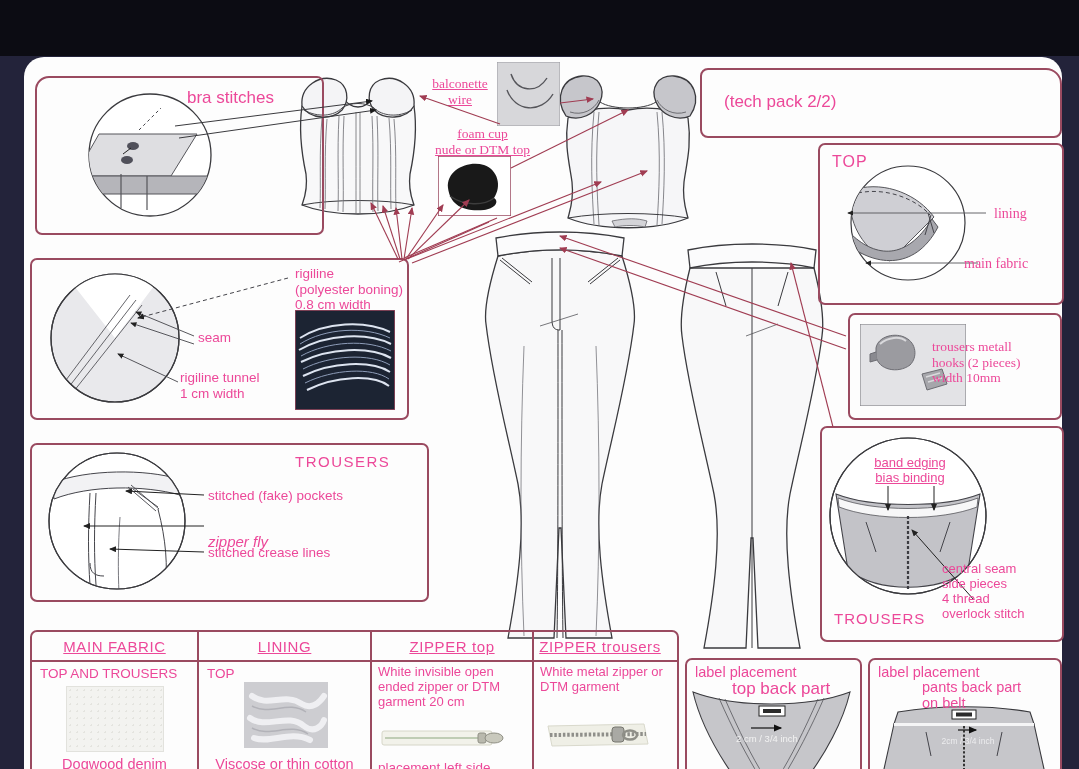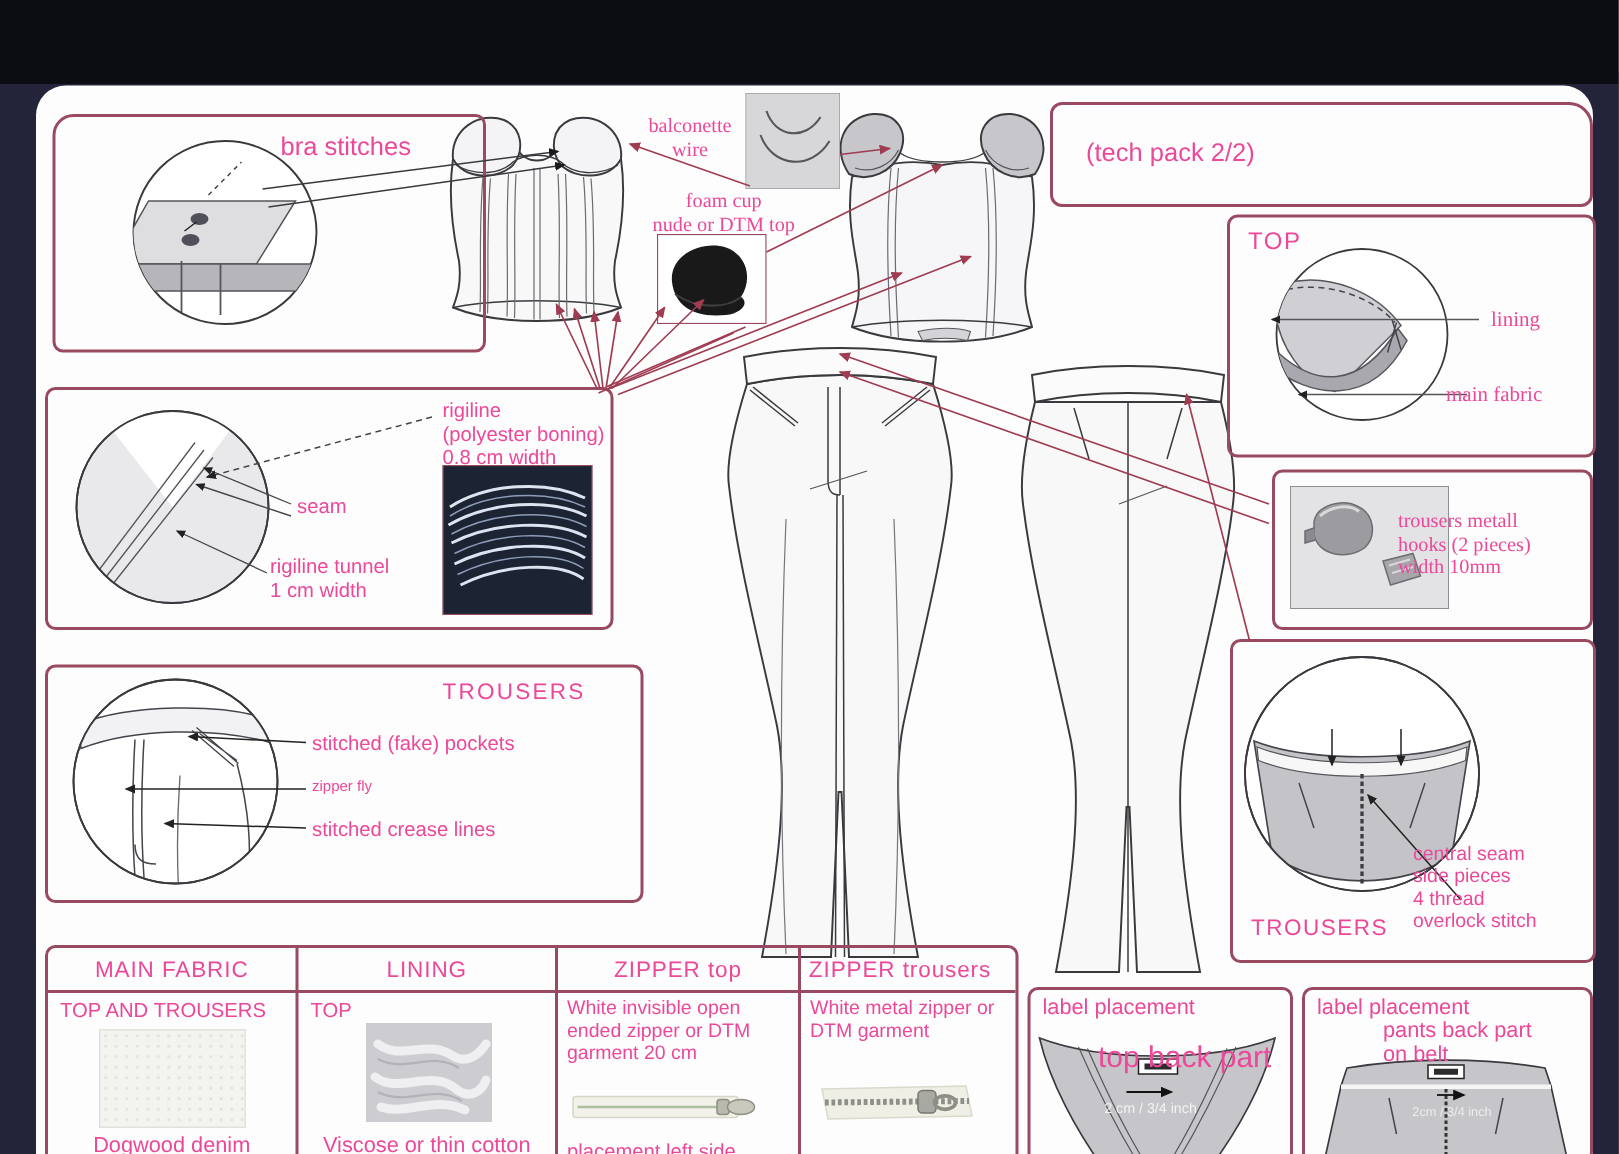--- a/index.html
+++ b/index.html
@@ -7,21 +7,21 @@
          font-family:"Liberation Sans",sans-serif;color:#ec4899;margin-top:48px;}
   .topbar,.botbar{position:absolute;left:0;width:1079px;background:#0c0c13;}
   .topbar{top:0;height:8px;}
   .botbar{top:748px;height:21px;}
   .page{position:absolute;left:24px;top:9px;width:1038px;height:739px;background:#fdfdfd;border-radius:20px;}
   .panel{position:absolute;border:2px solid #9a4a60;border-radius:7px;}
   .sans{font-family:"Liberation Sans",sans-serif;}
   .serif{font-family:"Liberation Serif","DejaVu Serif",serif;}
   .lbl{position:absolute;line-height:1.15;}
   .rt{}
-  .ctr{text-align:center;}
+  .ctr{text-align:center;text-decoration:underline;}
   svg{display:block;}
   .abs{position:absolute;}
   .tblhead{font-size:15px;letter-spacing:.6px;}
 </style>
 </head>
 <body>
 
 <div class="stage">
   <div class="page"></div>
   <div class="topbar"></div>
@@ -244,20 +244,23 @@
         <path d="M14,66 C50,80 122,80 158,66 L146,142 C115,165 57,165 26,142 Z" fill="#c3c3c8" stroke="#44444a" stroke-width="1.1"></path>
         <path d="M16,70 C52,84 120,84 156,70 L155,79 C119,93 53,93 17,79 Z" fill="#f7f7f8" stroke="#55555a" stroke-width=".8"></path>
         <path d="M44,94 L54,124 M128,94 L118,124" stroke="#44444a" stroke-width="1"></path>
         <path d="M86,88 L86,162" stroke="#3c3c42" stroke-width="2.2" stroke-dasharray="3,2"></path>
       </g>
       <circle cx="86" cy="88" r="78" fill="none" stroke="#3a3a3e" stroke-width="1.2"></circle>
       <path d="M66,58 L66,82" stroke="#222" stroke-width="1" marker-end="url(#mkB3)"></path>
       <path d="M112,58 L112,82" stroke="#222" stroke-width="1" marker-end="url(#mkB3)"></path>
       <path d="M152,172 L90,102" stroke="#222" stroke-width="1" marker-end="url(#mkB3)"></path>
     </svg>
+    <div class="lbl sans ctr" style="left:28px;top:28px;width:120px;font-size:13px;">
+      <span>band edging</span><br><span>bias binding</span>
+    </div>
     <div class="lbl sans rt" style="right:10px;top:134px;width:110px;font-size:13px;">
       <span>central seam</span><br>
       <span>side pieces</span><br>
       <span>4 thread</span><br>
       <span>overlock stitch</span>
     </div>
     <div class="lbl sans" style="left:12px;top:182px;font-size:15px;letter-spacing:1px;">TROUSERS</div>
   </div>
 
   <div class="panel" style="left:30px;top:395px;width:395px;height:155px;">
@@ -279,21 +282,21 @@
         <path d="M126,64 C134,95 136,120 133,148" stroke="#44444a" stroke-width="1" fill="none"></path>
         <path d="M88,72 C86,100 86,126 87,148" stroke="#6a6a70" stroke-width=".9" fill="none"></path>
       </g>
       <circle cx="85" cy="76" r="68" fill="none" stroke="#3a3a3e" stroke-width="1.2"></circle>
       <path d="M172,50 L94,46" stroke="#222" stroke-width="1" marker-end="url(#mkB4)"></path>
       <path d="M172,81 L52,81" stroke="#222" stroke-width="1" marker-end="url(#mkB4)"></path>
       <path d="M172,107 L78,104" stroke="#222" stroke-width="1" marker-end="url(#mkB4)"></path>
     </svg>
     <div class="lbl sans rt" style="right:12px;top:8px;width:120px;font-size:15px;letter-spacing:1.5px;">TROUSERS</div>
     <div class="lbl sans" style="left:176px;top:43px;font-size:13.5px;">stitched (fake) pockets</div>
-    <div class="lbl sans" style="left:176px;top:74px;font-size:10px;">zipper fly</div>
+    <div class="lbl sans" style="left:176px;top:88px;font-size:15px;font-style:italic;">zipper fly</div>
     <div class="lbl sans" style="left:176px;top:100px;font-size:13.5px;">stitched crease lines</div>
   </div>
 
   <div class="panel" style="left:30px;top:582px;width:645px;height:153px;border-radius:7px 7px 7px 16px;">
 
     <div class="abs" style="left:0;top:0;width:645px;height:28px;border-bottom:2px solid #9a4a60;"></div>
     <div class="abs" style="left:165px;top:0;width:0;height:149px;border-left:2px solid #9a4a60;"></div>
     <div class="abs" style="left:338px;top:0;width:0;height:149px;border-left:2px solid #9a4a60;"></div>
     <div class="abs" style="left:500px;top:0;width:0;height:149px;border-left:2px solid #9a4a60;"></div>
     <div class="lbl sans ctr tblhead" style="left:0px;top:6px;width:165px;">MAIN FABRIC</div>
@@ -351,21 +354,21 @@
           <path d="M38,39 C52,71 65,97 77,116"></path>
         <path d="M137,38 C123,70 109,96 97,116"></path>
           <path d="M131,39 C117,71 104,97 92,116"></path>
       </g>
       <rect x="72" y="46" width="26" height="10" fill="#fff" stroke="#222" stroke-width="1"></rect>
       <rect x="76" y="49" width="18" height="4" fill="#2b2b2b"></rect>
       <path d="M64,68 L94,68" stroke="#111" stroke-width="1.2" marker-end="url(#mkB5)"></path>
       <text x="80" y="82" text-anchor="middle" font-size="9.5" fill="#f2f2f2" font-family="Liberation Sans,sans-serif">2 cm / 3/4 inch</text>
     </svg>
     <div class="lbl sans" style="left:8px;top:4px;font-size:14.5px;">label placement</div>
-    <div class="lbl sans rt" style="right:8px;top:34px;width:120px;font-size:20px;">top back part</div>
+    <div class="lbl sans rt" style="right:8px;top:19px;width:120px;font-size:17px;">top back part</div>
   </div>
 
   <div class="panel" style="left:868px;top:610px;width:190px;height:122px;border-radius:7px 7px 16px 7px;">
     <svg class="abs" style="left:0;top:0;" width="186" height="118" viewBox="0 0 186 118">
       <defs>
           <marker id="mkB6" markerWidth="8" markerHeight="8" refX="6" refY="3" orient="auto">
         <path d="M0,0 L7,3 L0,6 Z" fill="#111"></path>
           </marker>
         </defs>
       <path d="M28,52 C70,45 120,45 160,52 L164,64 L24,64 Z" fill="#c6c6ca" stroke="#3a3a3e" stroke-width="1.1"></path>

